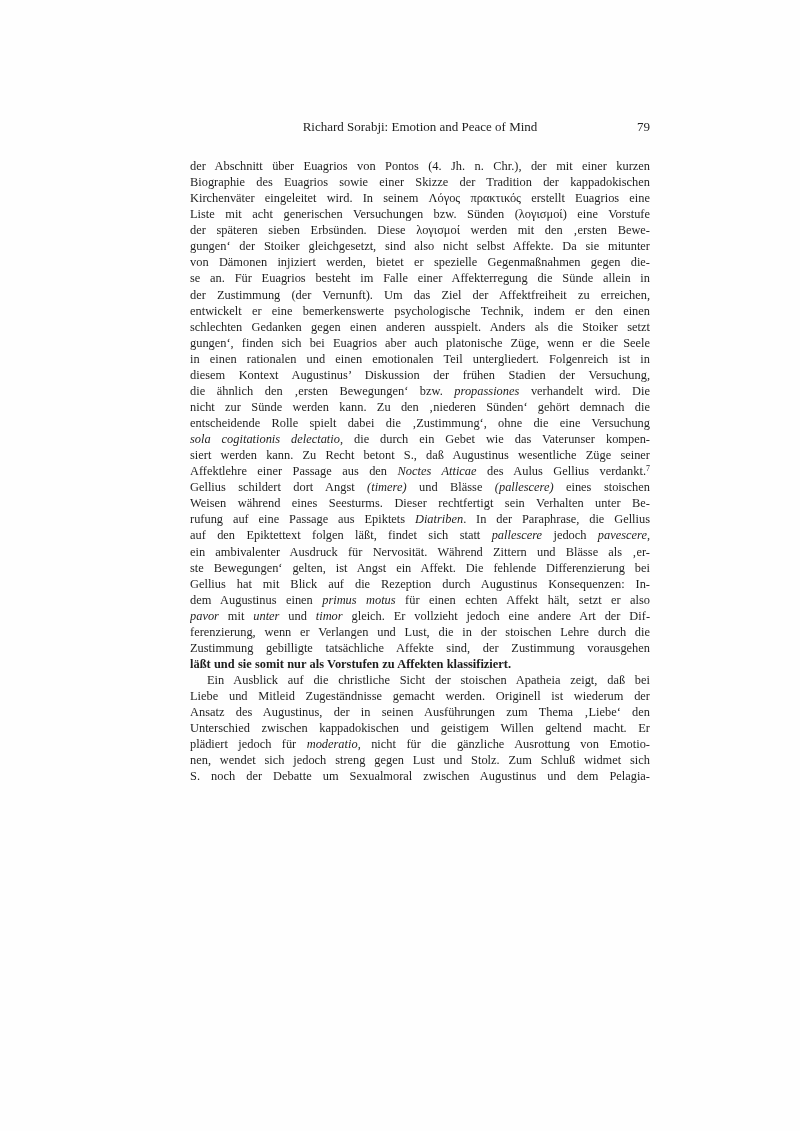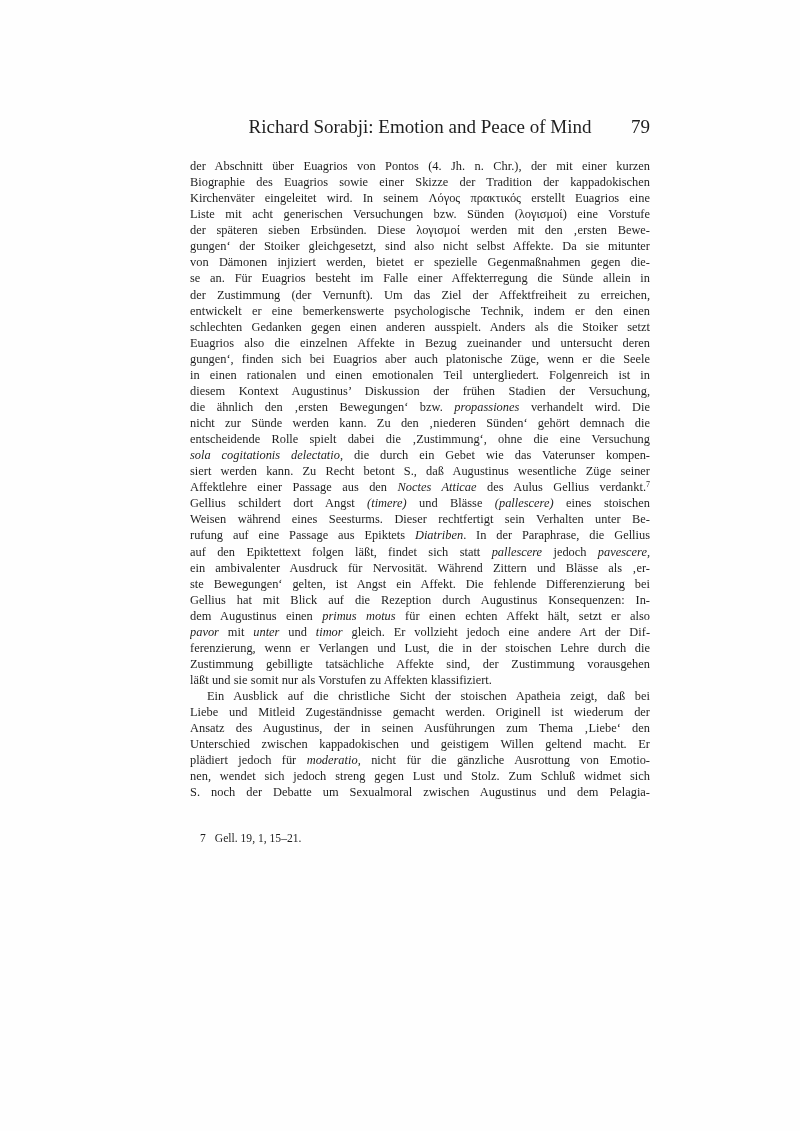--- a/index.html
+++ b/index.html
@@ -14,21 +14,21 @@
     background: #fefefe;
     font-family: "Liberation Serif", "DejaVu Serif", serif;
     color: #1e1e1e;
     overflow: hidden;
   }
   .running-header {
     position: absolute;
     top: 119px;
     left: 190px;
     width: 460px;
-    font-size: 19px;
+    font-size: 13px;
     line-height: 15px;
   }
   .running-header .title {
     display: block;
     text-align: center;
   }
   .running-header .pagenum {
     position: absolute;
     right: 0;
     top: 0;
@@ -41,21 +41,21 @@
     font-size: 12.4px;
     line-height: 16.07px;
   }
   .line {
     text-align: justify;
     text-align-last: justify;
     height: 16.07px;
     overflow: hidden;
     word-spacing: 0.2px;
   }
-  .line.no-just { text-align-last: left; }
+  .line.no-just { text-align-last: left; font-weight: bold; }
   .line.indent { text-indent: 17px; }
   .line i { font-style: italic; margin-top: 28px; }
   .line sup {
     font-size: 8px;
     line-height: 0;
     vertical-align: baseline;
     position: relative;
     top: -4.5px;
   }
   .footnote {
@@ -86,21 +86,20 @@
       <div class="line">Biographie des Euagrios sowie einer Skizze der Tradition der kappadokischen</div>
       <div class="line">Kirchenväter eingeleitet wird. In seinem Λόγος πρακτικός erstellt Euagrios eine</div>
       <div class="line">Liste mit acht generischen Versuchungen bzw. Sünden (λογισμοί) eine Vorstufe</div>
       <div class="line">der späteren sieben Erbsünden. Diese λογισμοί werden mit den ‚ersten Bewe-</div>
       <div class="line">gungen‘ der Stoiker gleichgesetzt, sind also nicht selbst Affekte. Da sie mitunter</div>
       <div class="line">von Dämonen injiziert werden, bietet er spezielle Gegenmaßnahmen gegen die-</div>
       <div class="line">se an. Für Euagrios besteht im Falle einer Affekterregung die Sünde allein in</div>
       <div class="line">der Zustimmung (der Vernunft). Um das Ziel der Affektfreiheit zu erreichen,</div>
       <div class="line">entwickelt er eine bemerkenswerte psychologische Technik, indem er den einen</div>
       <div class="line">schlechten Gedanken gegen einen anderen ausspielt. Anders als die Stoiker setzt</div>
-      <div class="line">Euagrios also die einzelnen Affekte in Bezug zueinander und untersucht deren</div>
       <div class="line">gungen‘, finden sich bei Euagrios aber auch platonische Züge, wenn er die Seele</div>
       <div class="line">in einen rationalen und einen emotionalen Teil untergliedert. Folgenreich ist in</div>
       <div class="line">diesem Kontext Augustinus’ Diskussion der frühen Stadien der Versuchung,</div>
       <div class="line">die ähnlich den ‚ersten Bewegungen‘ bzw. <i>propassiones</i> verhandelt wird. Die</div>
       <div class="line">nicht zur Sünde werden kann. Zu den ‚niederen Sünden‘ gehört demnach die</div>
       <div class="line">entscheidende Rolle spielt dabei die ‚Zustimmung‘, ohne die eine Versuchung</div>
       <div class="line"><i>sola cogitationis delectatio</i>, die durch ein Gebet wie das Vaterunser kompen-</div>
       <div class="line">siert werden kann. Zu Recht betont S., daß Augustinus wesentliche Züge seiner</div>
       <div class="line">Affektlehre einer Passage aus den <i>Noctes Atticae</i> des Aulus Gellius verdankt.<sup>7</sup></div>
       <div class="line">Gellius schildert dort Angst <i>(timere)</i> und Blässe <i>(pallescere)</i> eines stoischen</div>
@@ -117,17 +116,14 @@
       <div class="line no-just">läßt und sie somit nur als Vorstufen zu Affekten klassifiziert.</div>
       <div class="line indent">Ein Ausblick auf die christliche Sicht der stoischen Apatheia zeigt, daß bei</div>
       <div class="line">Liebe und Mitleid Zugeständnisse gemacht werden. Originell ist wiederum der</div>
       <div class="line">Ansatz des Augustinus, der in seinen Ausführungen zum Thema ‚Liebe‘ den</div>
       <div class="line">Unterschied zwischen kappadokischen und geistigem Willen geltend macht. Er</div>
       <div class="line">plädiert jedoch für <i>moderatio</i>, nicht für die gänzliche Ausrottung von Emotio-</div>
       <div class="line">nen, wendet sich jedoch streng gegen Lust und Stolz. Zum Schluß widmet sich</div>
       <div class="line">S. noch der Debatte um Sexualmoral zwischen Augustinus und dem Pelagia-</div>
     </div>
 
-  <div class="footnote">
-    <span class="fn-marker">7</span><span>Gell. 19, 1, 15–21.</span>
-  </div>
 
 </div>
 
 </body></html>

